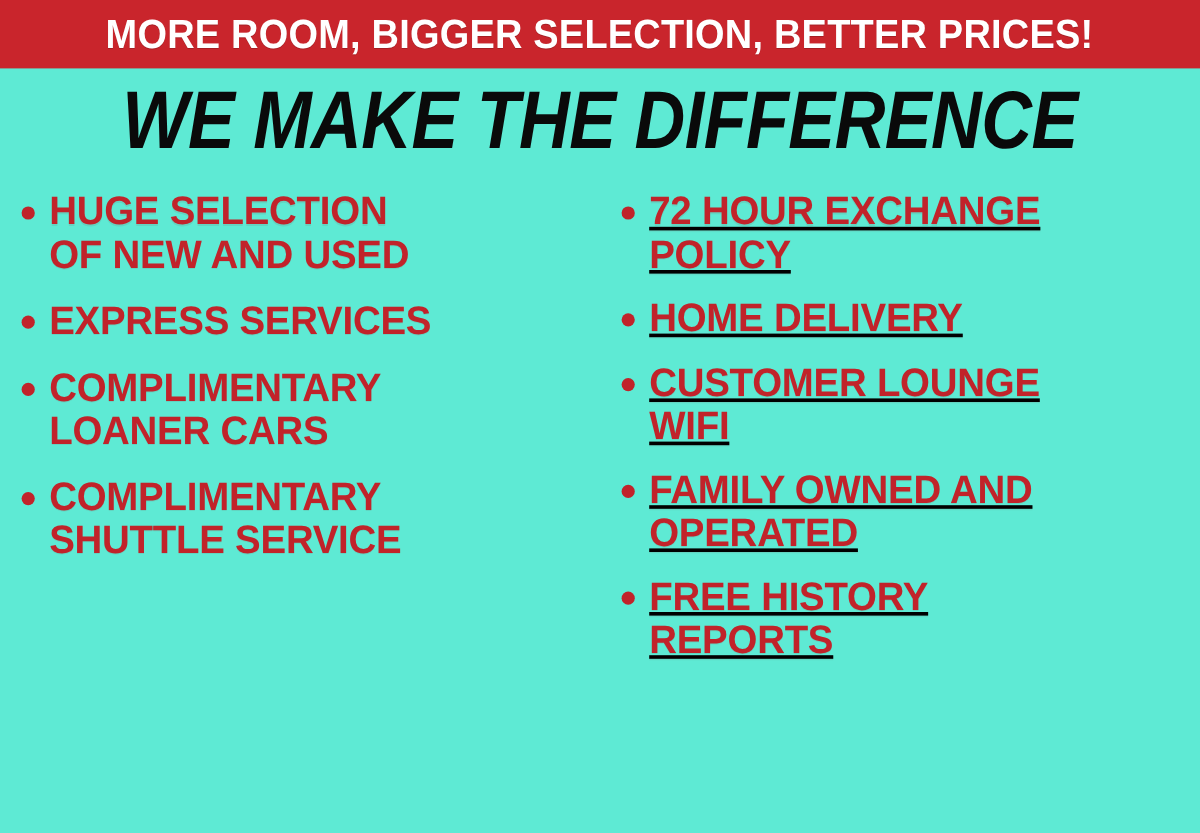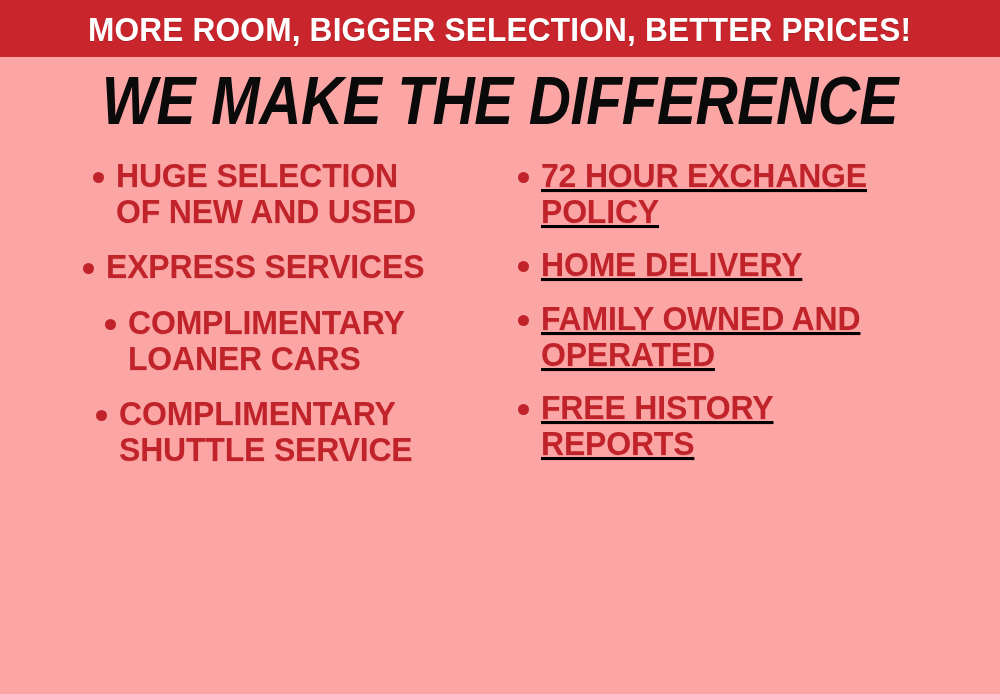--- a/index.html
+++ b/index.html
@@ -12,21 +12,21 @@
     background: #ffffff;
     font-family: "Liberation Sans", sans-serif;
     overflow: hidden;
     position: relative;
   }
 
   #poster {
     position: relative;
     width: 1000px;
     height: 694px;
-    background: #fca5a5;
+    background: #5eead4;
     overflow: hidden;
   }
 
   
   .banner {
     position: absolute;
     left: 0;
     top: 0;
     width: 1000px;
     height: 57px;
@@ -86,21 +86,21 @@
   }
   .column.left  { left: 18px;  width: 482px; }
   .column.right { left: 518px; width: 482px; text-decoration: underline; }
 
   .feature-item {
     display: flex;
     align-items: flex-start;
     color: #c1232a;
     margin-bottom: 18px;
   }
-  .column.left  .feature-item { margin-bottom: 20px; justify-content: center; }
+  .column.left  .feature-item { margin-bottom: 20px; }
   .column.right .feature-item { margin-bottom: 18px; }
 
   .bullet-dot {
     flex: 0 0 auto;
     width: 11px;
     height: 11px;
     border-radius: 50%;
     background: #c1232a;
     margin-top: 14px;
     margin-right: 12px;
@@ -163,20 +163,25 @@
         <span class="bullet-dot"></span>
         <span class="feature-label">72 HOUR EXCHANGE
 POLICY</span>
       </div>
       <div class="feature-item">
         <span class="bullet-dot"></span>
         <span class="feature-label">HOME DELIVERY</span>
       </div>
       <div class="feature-item">
         <span class="bullet-dot"></span>
+        <span class="feature-label">CUSTOMER LOUNGE
+WIFI</span>
+      </div>
+      <div class="feature-item">
+        <span class="bullet-dot"></span>
         <span class="feature-label">FAMILY OWNED AND
 OPERATED</span>
       </div>
       <div class="feature-item">
         <span class="bullet-dot"></span>
         <span class="feature-label">FREE HISTORY
 REPORTS</span>
       </div>
     </div>
 

